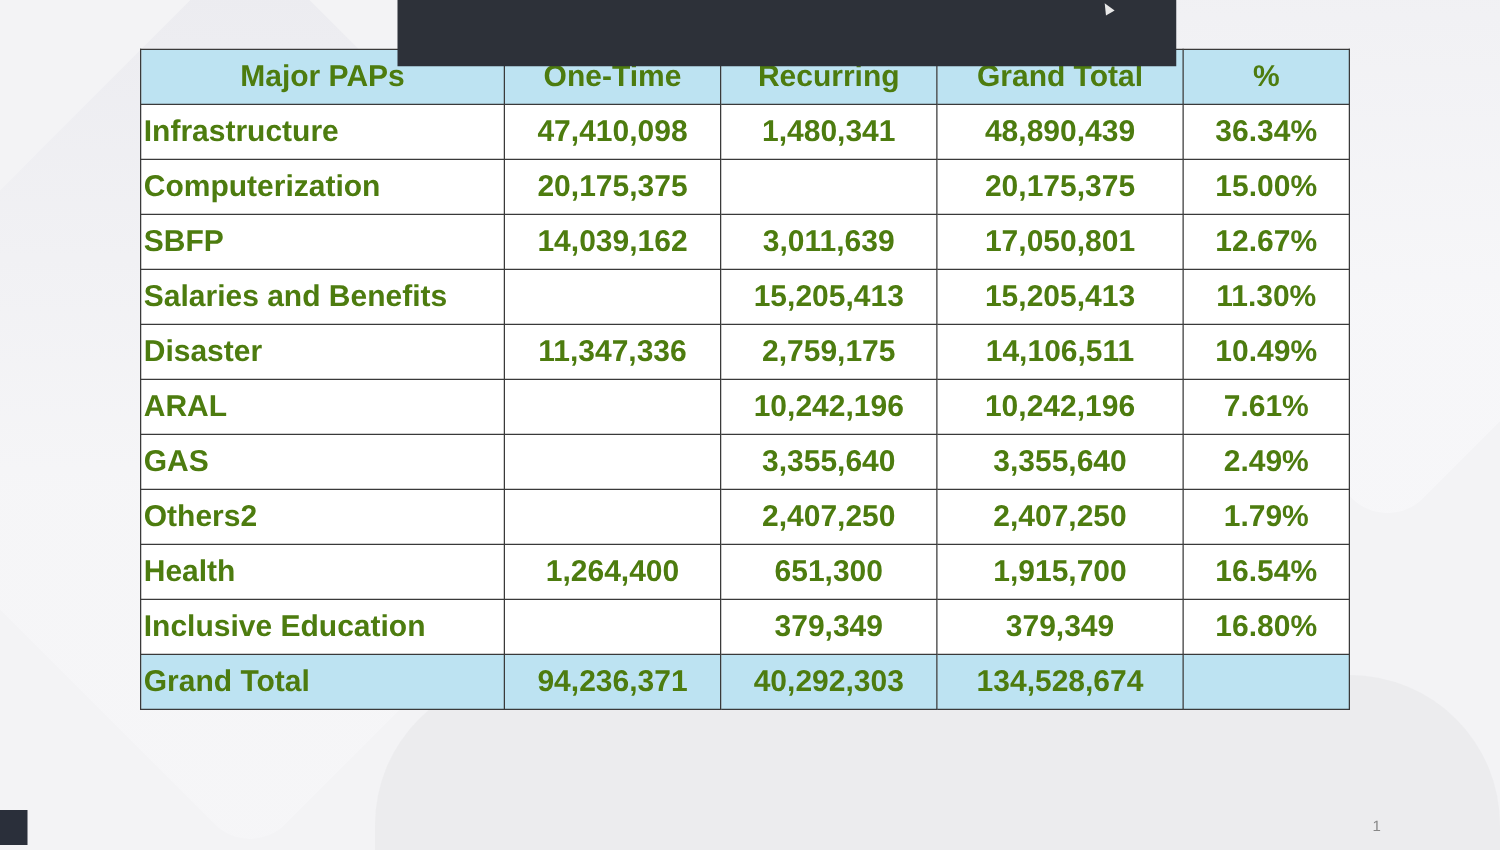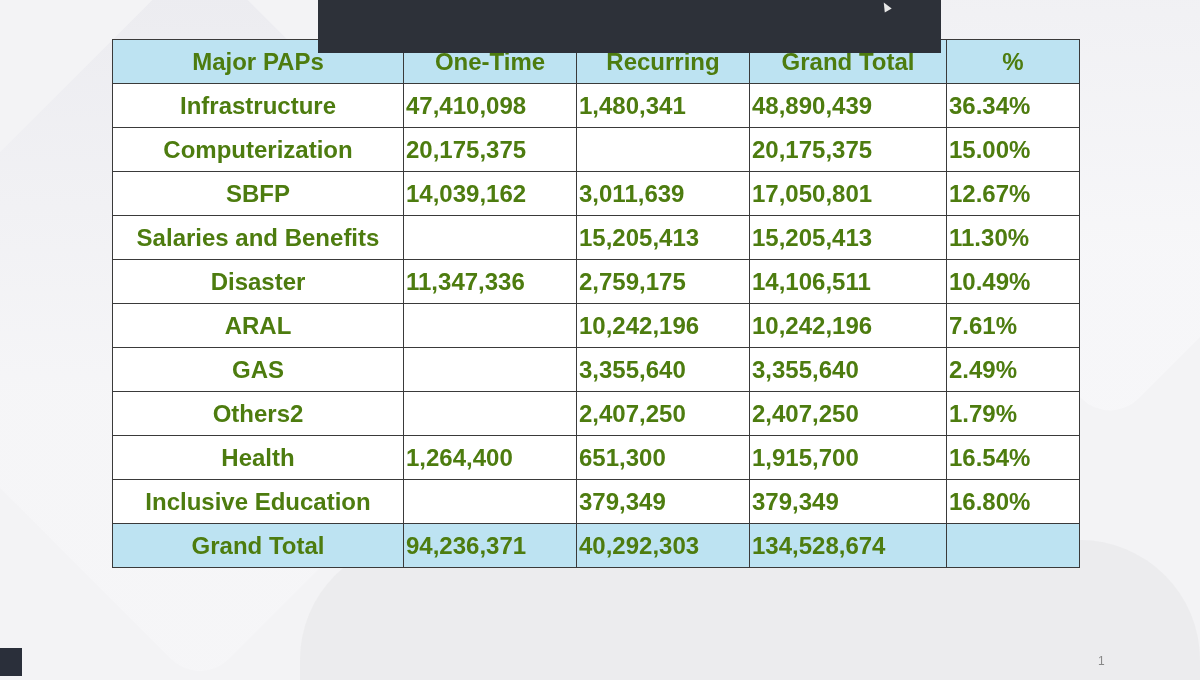--- a/index.html
+++ b/index.html
@@ -28,22 +28,22 @@
     }
     .cursor {
       position: absolute; left: 882px; top: 2px; width: 0; height: 0;
       border-left: 4px solid transparent; border-right: 4px solid transparent;
       border-bottom: 9px solid #e8e8e8; transform: rotate(-30deg); z-index: 6;
     }
     .table-wrap { position: absolute; left: 112px; top: 39px; z-index: 2; }
     table { border-collapse: collapse; font-weight: bold; font-size: 24px; color: #4d7c0f; }
     td, th { border: 1.5px solid #3a3a3a; height: 43px; padding: 0 2px; white-space: nowrap; }
     th { background: #bde3f2; font-weight: bold; text-align: center; }
-    td.num { text-align: left; }
-    td.label { text-align: center; margin-top: 47px; }
+    td.num { text-align: center; }
+    td.label { text-align: left; margin-top: 47px; }
     tr.total td { background: #bde3f2; }
     tbody tr:not(.total) td { background: #ffffff; }
     .col0 { width: 286px; } .col1 { width: 168px; } .col2 { width: 168px; }
     .col3 { width: 192px; } .col4 { width: 128px; }
     .corner-block {
       position: absolute; left: 0; top: 648px; width: 22px; height: 28px;
       background: #2a2f3a; z-index: 3;
     }
     .page-num {
       position: absolute; left: 1098px; top: 654px; font-size: 12px; color: #888;

